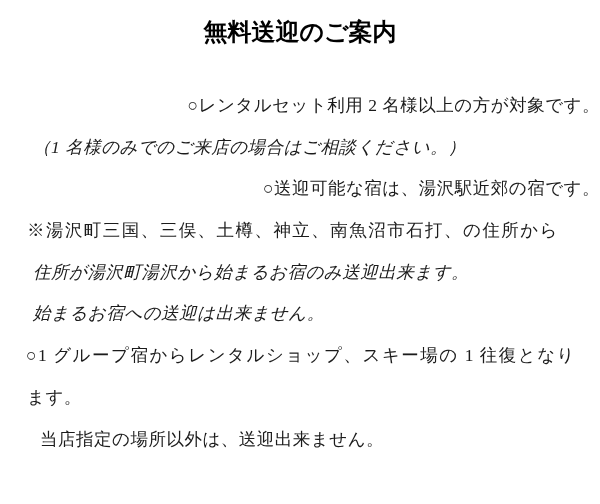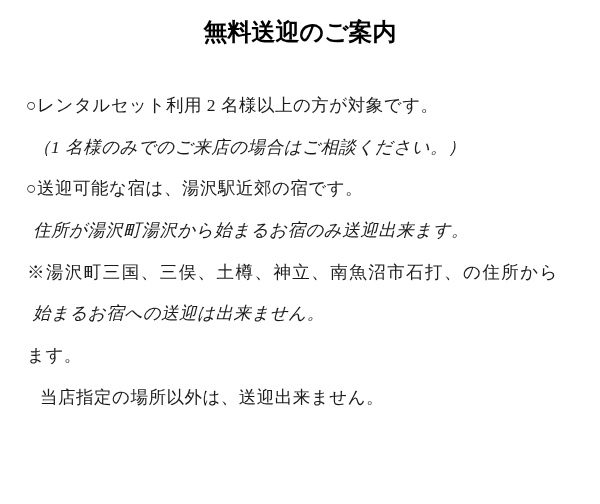--- a/index.html
+++ b/index.html
@@ -34,21 +34,21 @@
   .line {
     font-family: "Liberation Serif", "DejaVu Serif", serif;
     font-size: 17.5px;
     color: #1b1b1b;
     height: 41.7px;
     line-height: 41.7px;
     letter-spacing: 0.5px;
     white-space: nowrap;
   }
   
-  .in-bullet { margin-left: 26px; }   
+  .in-bullet { margin-left: 26px; text-align: right; }   
   .in-note   { margin-left: 27px; }   
   .in-cont   { margin-left: 33px; font-style: italic; }   
   .in-cont2  { margin-left: 27px; }   
   .in-cont3  { margin-left: 40px; }   
   
   .stretch {
     white-space: normal;
     text-align: justify;
     text-align-last: justify;
   }
@@ -63,26 +63,27 @@
   <h1 class="doc-title">無料送迎のご案内</h1>
 
   <div class="content">
 
     <div class="line in-bullet">○レンタルセット利用 2 名様以上の方が対象です。</div>
 
     <div class="line in-cont">（1 名様のみでのご来店の場合はご相談ください。）</div>
 
     <div class="line in-bullet">○送迎可能な宿は、湯沢駅近郊の宿です。</div>
 
+    <div class="line in-note stretch stretch-a">※湯沢町三国、三俣、土樽、神立、南魚沼市石打、の住所から</div>
+
     <div class="line in-cont">住所が湯沢町湯沢から始まるお宿のみ送迎出来ます。</div>
-
-    <div class="line in-note stretch stretch-a">※湯沢町三国、三俣、土樽、神立、南魚沼市石打、の住所から</div>
 
     <div class="line in-cont">始まるお宿への送迎は出来ません。</div>
 
+    <div class="line in-bullet stretch stretch-b">○1 グループ宿からレンタルショップ、スキー場の 1 往復となり</div>
 
     <div class="line in-cont2">ます。</div>
 
 
     <div class="line in-cont3">当店指定の場所以外は、送迎出来ません。</div>
 
   </div>
 </div>
 
 </body></html>

